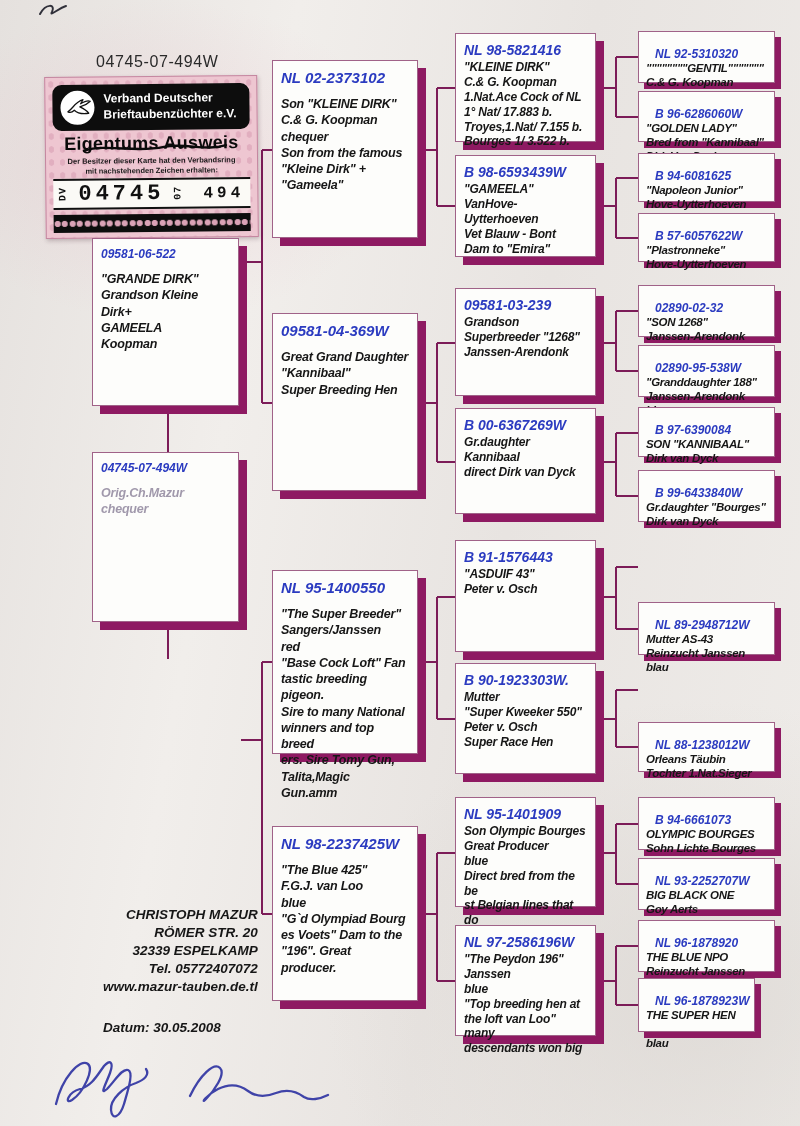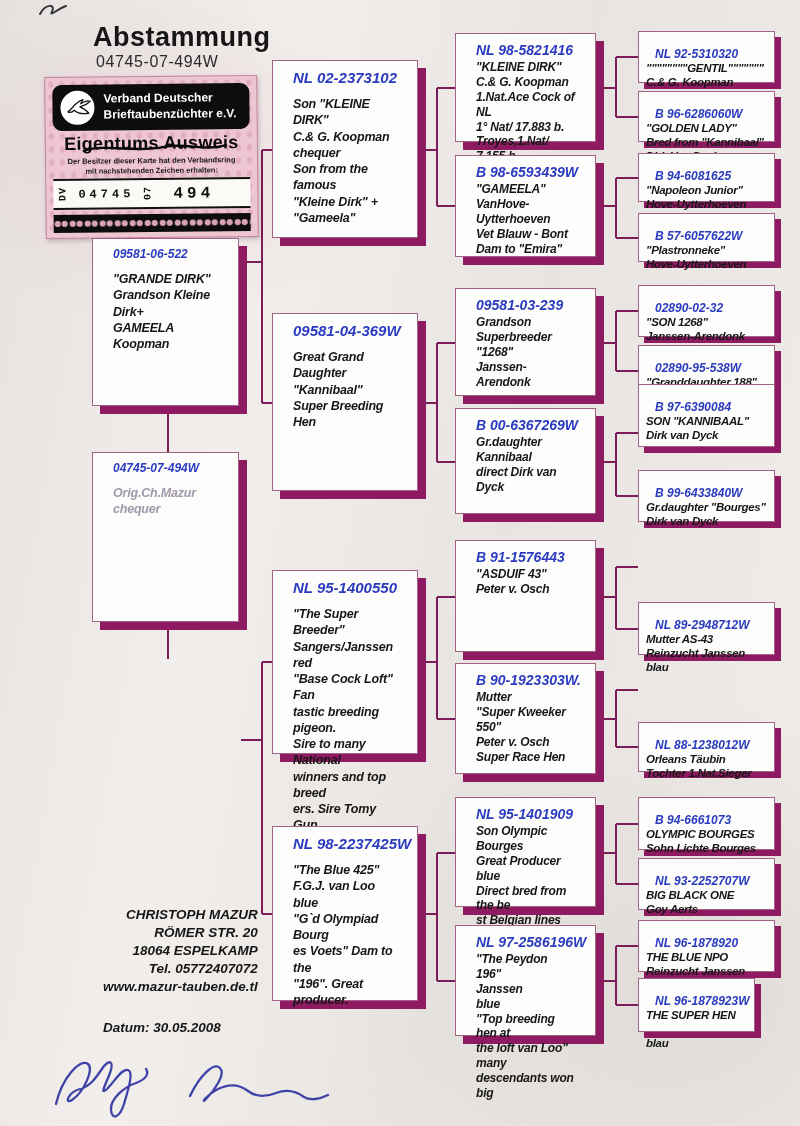--- a/index.html
+++ b/index.html
@@ -11,21 +11,21 @@
       radial-gradient(ellipse 340px 230px at 160px 160px, rgba(226,178,192,.30), transparent 70%),
       radial-gradient(ellipse 500px 400px at 700px 1000px, rgba(210,205,200,.5), transparent 75%),
       linear-gradient(100deg, #e5e1de, #f1eeeb 30%, #e8e4e1 60%, #efece9);
   }
   .connectors { position:absolute; left:0; top:0; width:800px; height:1126px; pointer-events:none; }
 
   .title { position:absolute; left:93px; top:22px; font-size:27px; font-weight:bold; color:#161616; letter-spacing:.5px; }
   .subtitle { position:absolute; left:96px; top:53px; font-size:16px; color:#2a2a2a; letter-spacing:.6px; }
 
   
-  .pbox { position:absolute; background:#fdfdfb; border:1px solid #a06288; box-shadow:8px 8px 0 #8e1a62; padding:8px 20px 6px; }
+  .pbox { position:absolute; background:#fdfdfb; border:1px solid #a06288; box-shadow:8px 8px 0 #8e1a62; padding:8px 8px 6px; }
   .g4 { box-shadow:6px 6px 0 #8e1a62; padding:15px 7px 3px; }
   .ring { color:#2b3bc0; font-weight:bold; font-style:italic; font-size:15px; white-space:nowrap; }
   .g1 .ring { font-size:12px; }
   .g3 .ring { font-size:14px; }
   .g4 .ring { font-size:12px; padding-left:9px; }
   .body { margin-top:10px; font-weight:bold; font-style:italic; font-size:12.5px; line-height:1.3; color:#161616; white-space:pre-line; letter-spacing:-.2px; }
   .g3 .body { margin-top:2px; font-size:12px; line-height:1.24; }
   .g4 .body { margin-top:1px; font-size:11.5px; line-height:1.2; letter-spacing:-.3px; }
   .muted { color:#a098ab; }
 
@@ -41,21 +41,21 @@
   .logo { width:38px; height:38px; background:#fff; border-radius:50%; border:2px solid #0d0d0d; flex:0 0 auto; display:flex; align-items:center; justify-content:center; }
   .card-org { color:#fff; font-weight:bold; font-size:12px; line-height:1.3; }
   .card-heading-wrap { position:absolute; left:0; top:56px; width:100%; text-align:center; }
   .card-heading { font-size:18px; font-weight:bold; color:#0a0a0a; letter-spacing:.3px; }
   .strike { position:absolute; left:34px; top:6px; pointer-events:none; }
   .card-sub { position:absolute; left:0; width:100%; text-align:center; font-size:7.5px; font-weight:bold; color:#1a1a1a; }
   .sub1 { top:79px; } .sub2 { top:89px; }
   .ring-strip { position:absolute; left:7px; right:7px; top:101px; height:31px; background:#fbfaf6; border-top:2px solid #101010; border-bottom:2px solid #101010; display:flex; align-items:center; font-family:"Liberation Mono", monospace; font-weight:bold; color:#111; }
   .rot { writing-mode:vertical-rl; transform:rotate(180deg); font-size:10px; letter-spacing:1px; }
   .rs-prefix { margin-left:4px; }
-  .rs-num { font-size:12px; letter-spacing:4px; margin-left:10px; }
+  .rs-num { font-size:22px; letter-spacing:4px; margin-left:10px; }
   .rs-year { margin-left:8px; }
   .rs-suffix { font-size:16px; letter-spacing:4px; margin-left:20px; }
   .card-band { position:absolute; left:7px; right:7px; top:137px; height:18px; background-color:#0d0d0d;
     background-image:
       radial-gradient(circle at 4px 9px, #daa2b6 2.8px, transparent 3.4px),
       radial-gradient(circle at 11px 9px, #daa2b6 2.8px, transparent 3.4px);
     background-size:15px 18px; }
 
   .owner { position:absolute; left:103px; top:906px; font-weight:bold; font-style:italic; font-size:13.5px; line-height:1.34; color:#161616;text-align:right; }
   .datum { position:absolute; left:103px; top:1020px; font-weight:bold; font-style:italic; font-size:13.5px; color:#161616; }
@@ -83,21 +83,20 @@
       M598 597 L616 597 M616 567 L616 629 M616 567 L638 567 M616 629 L638 629
       M598 719 L616 719 M616 690 L616 747 M616 690 L638 690 M616 747 L638 747
       M598 853 L616 853 M616 824 L616 884 M616 824 L638 824 M616 884 L638 884
       M598 981 L616 981 M616 946 L616 1005 M616 946 L638 946 M616 1005 L638 1005"></path>
   </svg>
 
   <svg class="pen-mark" width="50" height="20">
     <path d="M8 14 C14 3 24 4 20 12 C17 17 27 8 34 6" fill="none" stroke="#30303a" stroke-width="2" stroke-linecap="round"></path>
   </svg>
 
-  <div class="title">Abstammung</div>
   <div class="subtitle">04745-07-494W</div>
 
   <div class="card">
     <div class="card-head">
       <div class="logo">
         <svg width="32" height="32" viewBox="0 0 40 40">
           <path d="M8 25 C15 20 17 13 27 10 L24 15 C29 12 34 11 36 12 C31 17 27 18 23 19 C27 21 31 23 34 27 C27 28 20 27 16 23 C13 26 10 26 8 25 Z" fill="none" stroke="#111" stroke-width="1.6" stroke-linejoin="round"></path>
         </svg>
       </div>
       <div class="card-org">
@@ -257,21 +256,21 @@
     <div class="body">"SON 1268"
 Janssen-Arendonk
 chequer</div>
   </div>
   <div class="pbox g4" style="left:638px;top:345px;width:137px;height:52px">
     <div class="ring">02890-95-538W</div>
     <div class="body">"Granddaughter 188"
 Janssen-Arendonk
 blue</div>
   </div>
-  <div class="pbox g4" style="left:638px;top:384px;width:137px;height:63px">
+  <div class="pbox g4" style="left:638px;top:407px;width:137px;height:50px">
     <div class="ring">B 97-6390084</div>
     <div class="body">SON "KANNIBAAL"
 Dirk van Dyck</div>
   </div>
   <div class="pbox g4" style="left:638px;top:470px;width:137px;height:52px">
     <div class="ring">B 99-6433840W</div>
     <div class="body">Gr.daughter "Bourges"
 Dirk van Dyck</div>
   </div>
   <div class="pbox g4" style="left:638px;top:602px;width:137px;height:53px">
@@ -305,21 +304,21 @@
   <div class="pbox g4" style="left:638px;top:978px;width:117px;height:54px">
     <div class="ring">NL 96-1878923W</div>
     <div class="body">THE SUPER HEN
 
 blau</div>
   </div>
 
   <div class="owner">
     <div>CHRISTOPH MAZUR</div>
     <div>RÖMER STR. 20</div>
-    <div>18064 ESPELKAMP</div>
+    <div>32339 ESPELKAMP</div>
     <div>Tel. 05772407072</div>
     <div>www.mazur-tauben.de.tl</div>
   </div>
   <div class="datum">Datum: 30.05.2008</div>
 
   <svg class="signature" width="310" height="78" viewBox="0 0 310 78">
     <path d="M18 58 C24 32 42 12 50 18 C56 23 46 46 34 54 C26 59 30 46 42 43 C54 40 60 28 66 20 C72 13 76 16 72 27 C68 38 61 50 69 43 C77 35 84 22 90 24 C96 26 90 44 86 58 C82 71 74 75 73 64 C72 53 86 41 98 37 C106 34 112 29 108 23" fill="none" stroke="#3f43a8" stroke-width="2.3" stroke-linecap="round"></path>
     <path d="M152 50 C162 29 176 16 182 22 C188 28 176 45 168 53 C162 59 168 49 180 43 C192 37 202 39 210 45 C218 51 228 51 238 47 C248 43 258 45 266 51 C272 55 282 53 290 49" fill="none" stroke="#3f43a8" stroke-width="2.3" stroke-linecap="round"></path>
   </svg>
 

